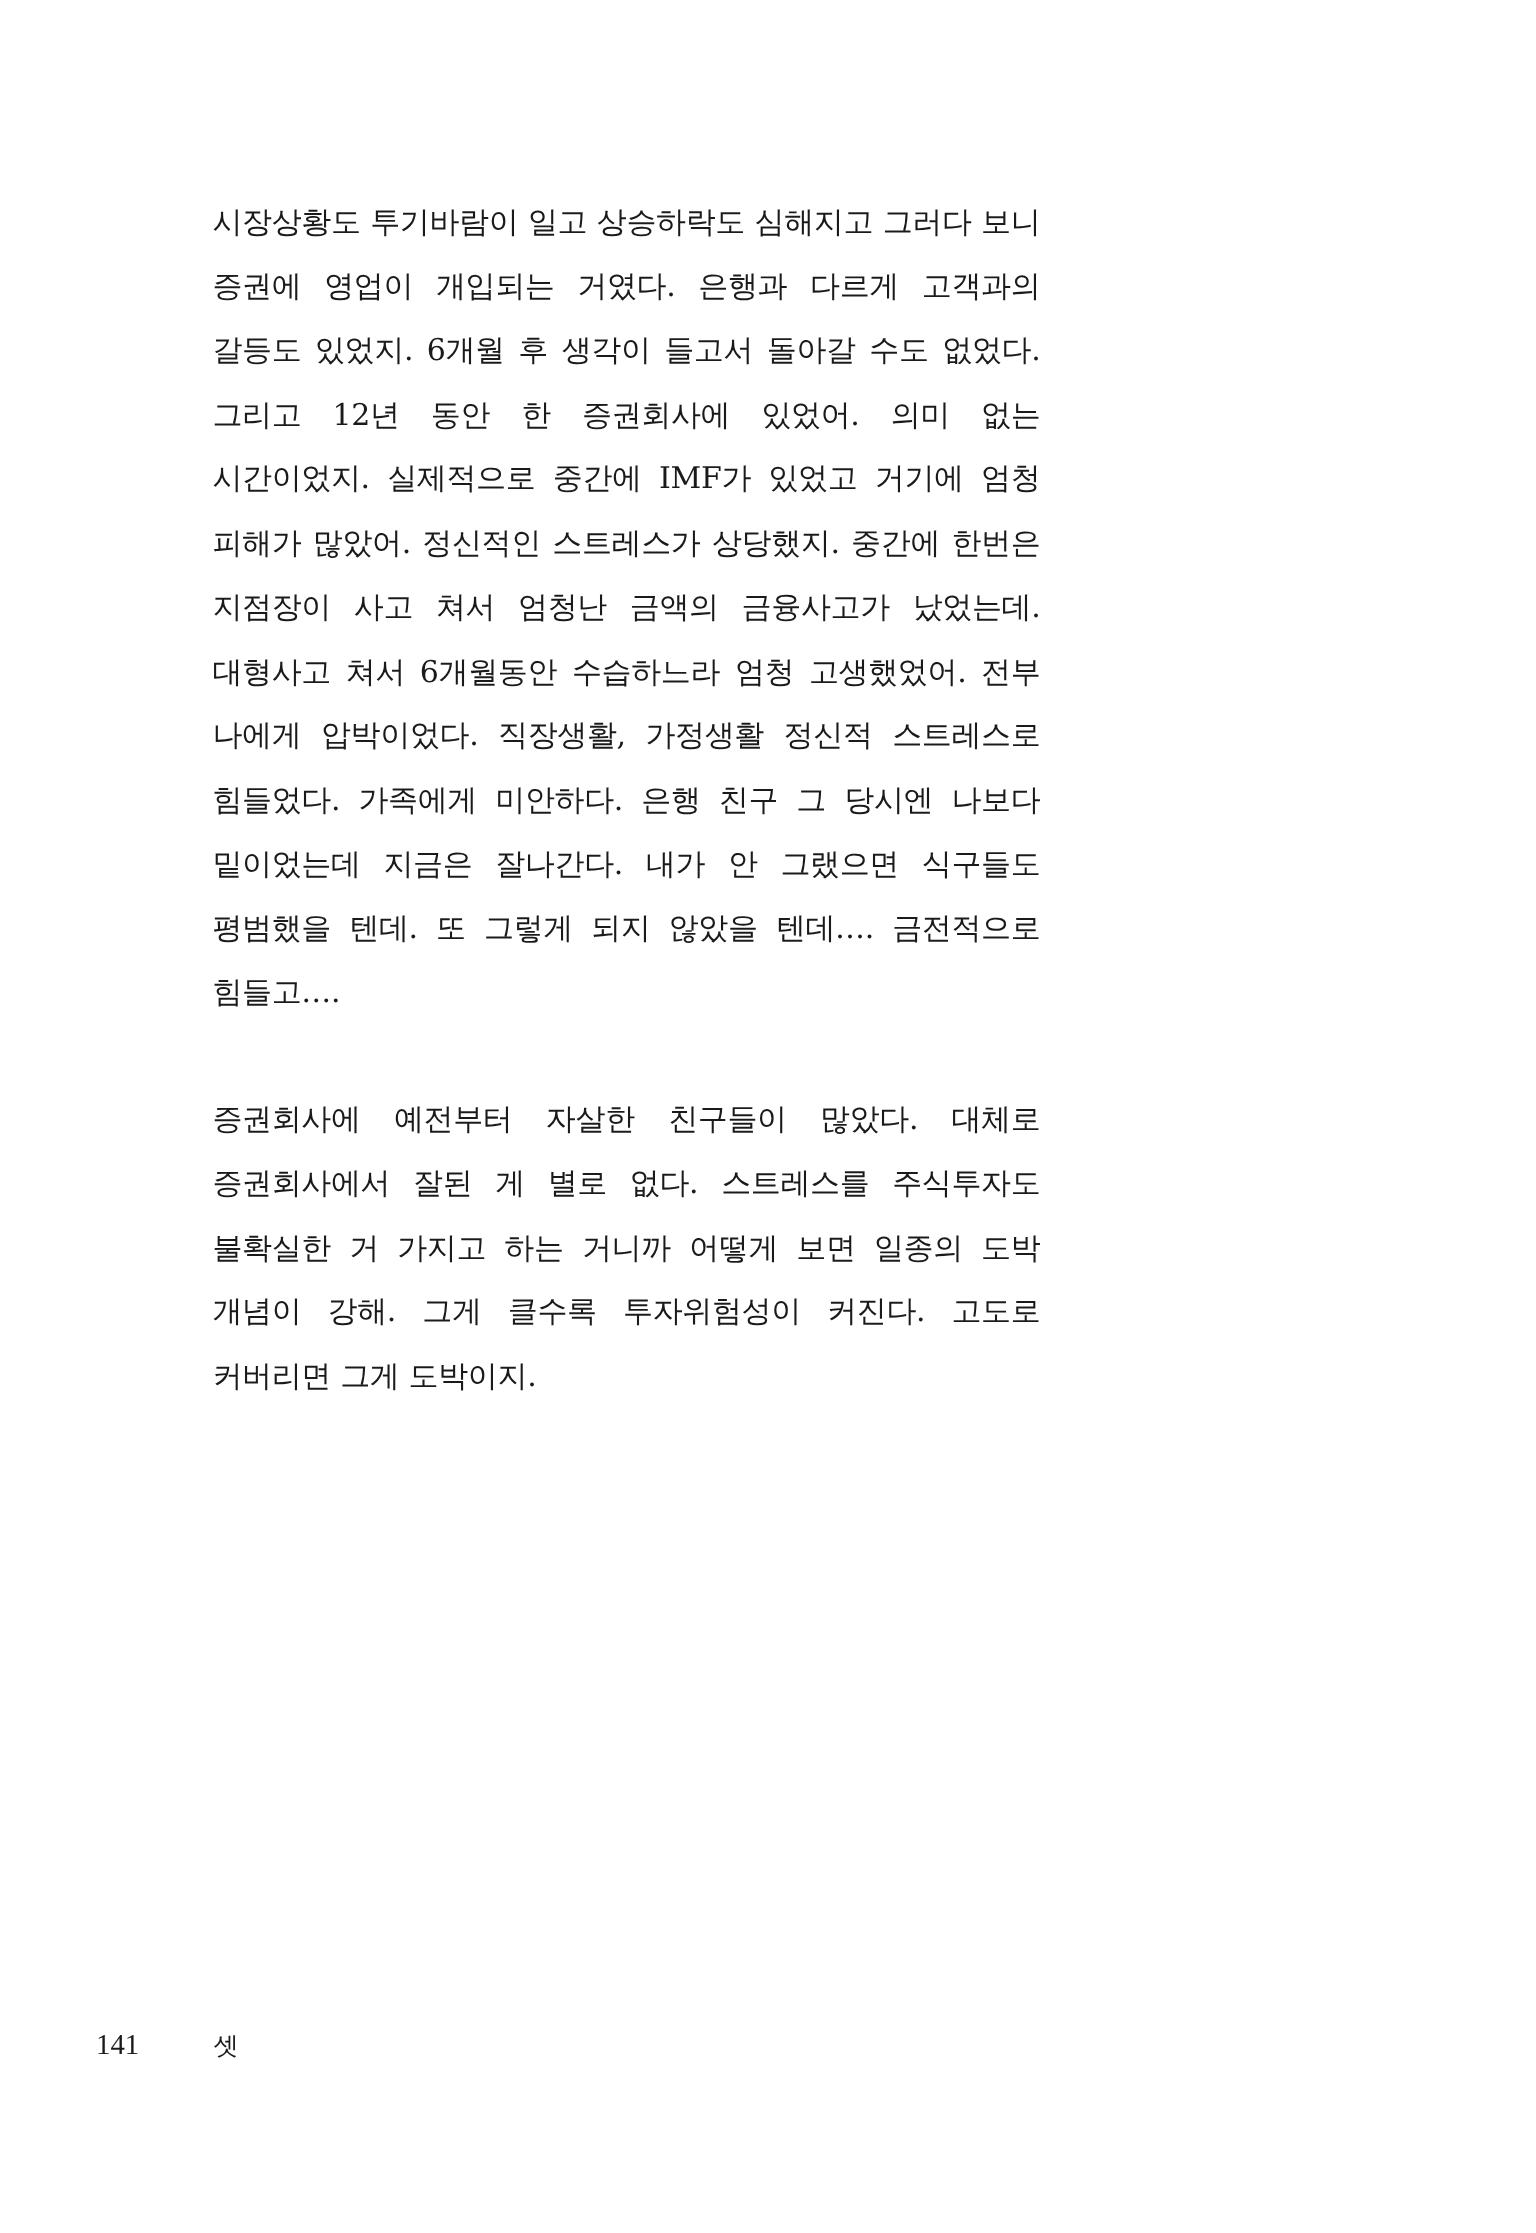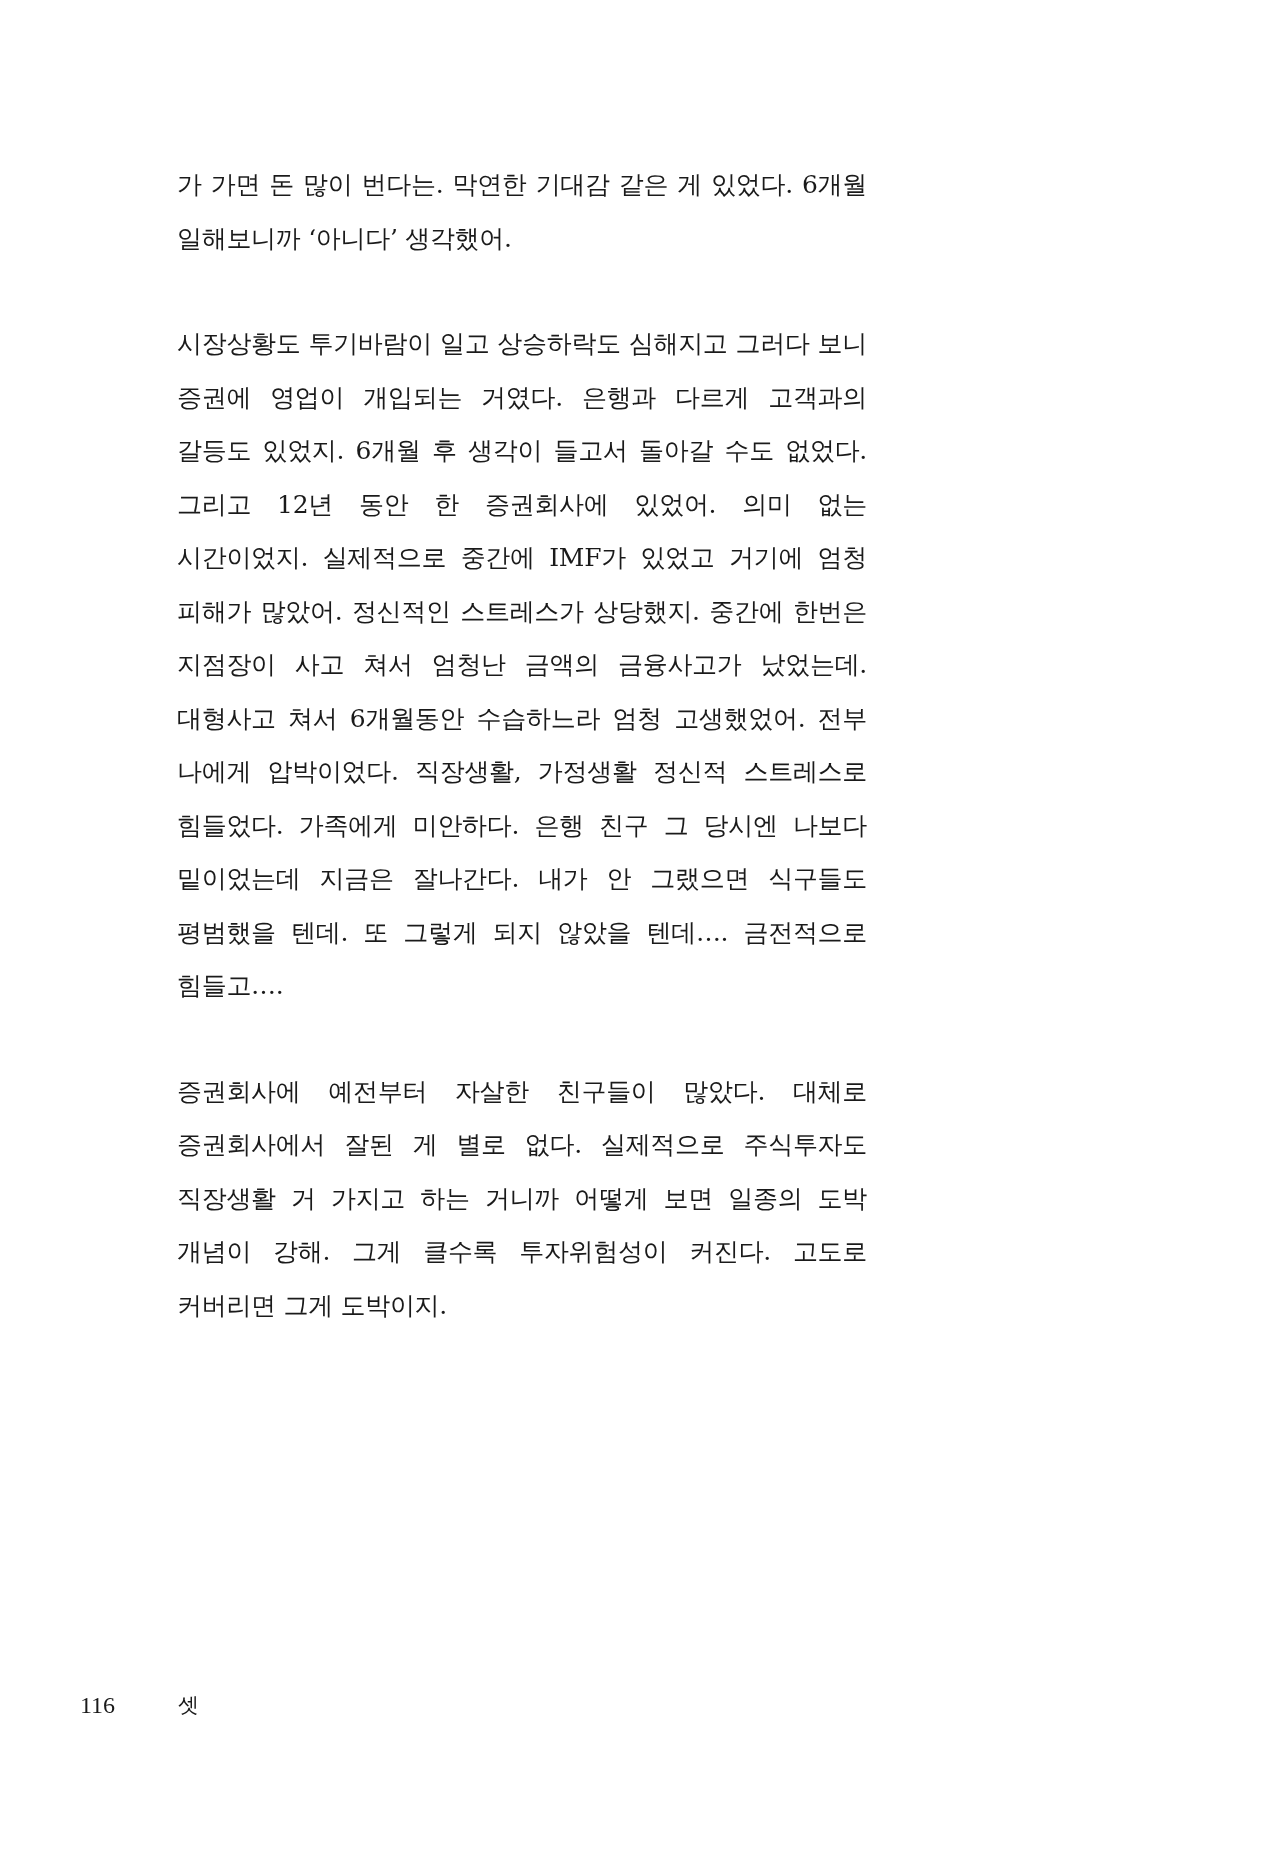--- a/index.html
+++ b/index.html
@@ -47,21 +47,20 @@
     .section-label {
       position: absolute;
       left: 178px;
       font-size: 21px;
     }
   </style>
 </head>
 <body>
 
 <main class="page-body">
-  <p class="paragraph">가 가면 돈 많이 번다는. 막연한 기대감 같은 게 있었다. 6개월 일해보니까 ‘아니다’ 생각했어.</p>
   <p class="paragraph">시장상황도 투기바람이 일고 상승하락도 심해지고 그러다 보니 증권에 영업이 개입되는 거였다. 은행과 다르게 고객과의 갈등도 있었지. 6개월 후 생각이 들고서 돌아갈 수도 없었다. 그리고 12년 동안 한 증권회사에 있었어. 의미 없는 시간이었지. 실제적으로 중간에 IMF가 있었고 거기에 엄청 피해가 많았어. 정신적인 스트레스가 상당했지. 중간에 한번은 지점장이 사고 쳐서 엄청난 금액의 금융사고가 났었는데. 대형사고 쳐서 6개월동안 수습하느라 엄청 고생했었어. 전부 나에게 압박이었다. 직장생활, 가정생활 정신적 스트레스로 힘들었다. 가족에게 미안하다. 은행 친구 그 당시엔 나보다 밑이었는데 지금은 잘나간다. 내가 안 그랬으면 식구들도 평범했을 텐데. 또 그렇게 되지 않았을 텐데…. 금전적으로 힘들고….</p>
-  <p class="paragraph">증권회사에 예전부터 자살한 친구들이 많았다. 대체로 증권회사에서 잘된 게 별로 없다. 실제적으로 주식투자도 직장생활 거 가지고 하는 거니까 어떻게 보면 일종의 도박 개념이 강해. 그게 클수록 투자위험성이 커진다. 고도로 커버리면 그게 도박이지.</p>
+  <p class="paragraph">증권회사에 예전부터 자살한 친구들이 많았다. 대체로 증권회사에서 잘된 게 별로 없다. 스트레스를 주식투자도 불확실한 거 가지고 하는 거니까 어떻게 보면 일종의 도박 개념이 강해. 그게 클수록 투자위험성이 커진다. 고도로 커버리면 그게 도박이지.</p>
 </main>
 
 <footer class="footer">
-  <span class="page-number">116</span>
+  <span class="page-number">141</span>
   <span class="section-label">셋</span>
 </footer>
 
 </body></html>

